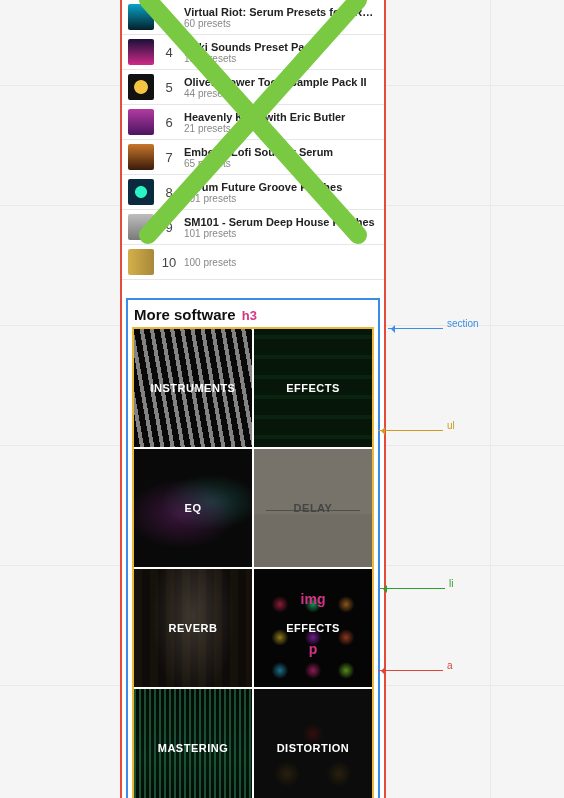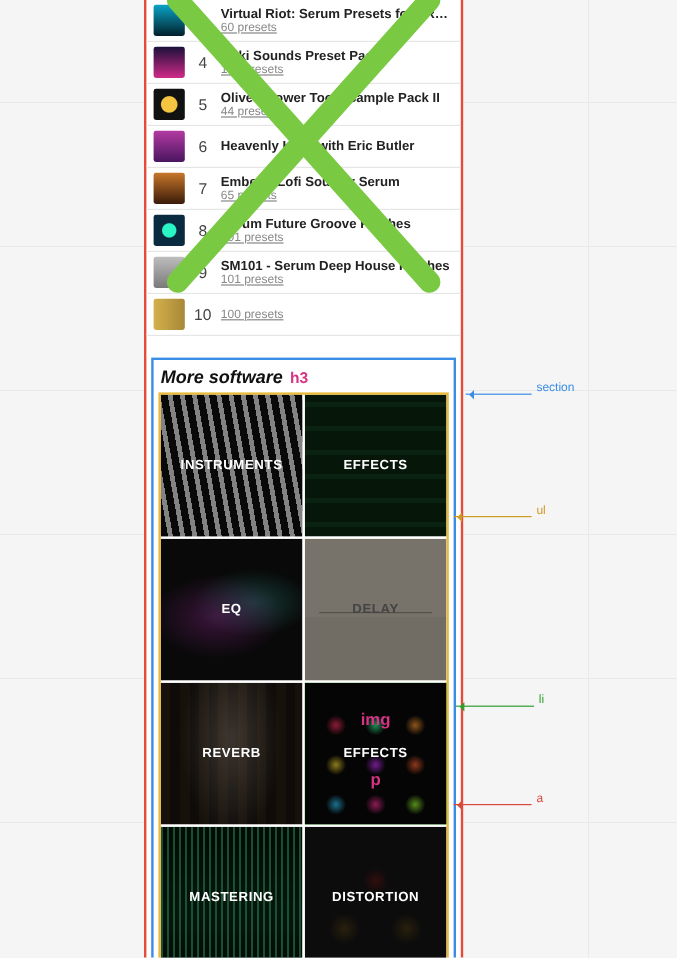--- a/index.html
+++ b/index.html
@@ -45,31 +45,31 @@
   }
   .preset-rank {
     width: 18px; text-align: center;
     font-size: 13px; color: #444;
   }
   .preset-info { flex: 1; min-width: 0; overflow: hidden; }
   .preset-title {
     font-size: 11px; font-weight: 600; color: #222;
     white-space: nowrap; overflow: hidden; text-overflow: ellipsis;
   }
-  .preset-sub { font-size: 10px; color: #888; text-decoration: underline; }
+  .preset-sub { font-size: 10px; color: #888; }
 
   
   .more-software {
     border: 2px solid #3a8de6;
     margin: 18px 4px 8px 4px;
     padding: 4px;
     position: relative;
   }
   .ms-header { display: flex; align-items: baseline; gap: 6px; padding: 2px 2px 4px 2px; }
-  .ms-title { font-size: 15px; font-weight: 700; color: #111; font-style: italic; }
+  .ms-title { font-size: 15px; font-weight: 700; color: #111; }
   .ms-h3-tag { font-size: 13px; font-weight: 700; color: #d63384; }
   .ms-grid {
     list-style: none;
     display: grid;
     grid-template-columns: 1fr 1fr;
     gap: 2px;
     border: 2px solid #e8b93a;
     padding: 0;
   }
   .ms-item {
@@ -215,20 +215,21 @@
       <div class="preset-info">
         <div class="preset-title">Oliver: Power Tools Sample Pack II</div>
         <div class="preset-sub">44 presets</div>
       </div>
     </li>
     <li class="preset-row">
       <div class="preset-thumb t6"></div>
       <div class="preset-rank">6</div>
       <div class="preset-info">
         <div class="preset-title">Heavenly Keys with Eric Butler</div>
+        <div class="preset-sub">21 presets</div>
       </div>
     </li>
     <li class="preset-row">
       <div class="preset-thumb t7"></div>
       <div class="preset-rank">7</div>
       <div class="preset-info">
         <div class="preset-title">Embers: Lofi Soul for Serum</div>
         <div class="preset-sub">65 presets</div>
       </div>
     </li>

